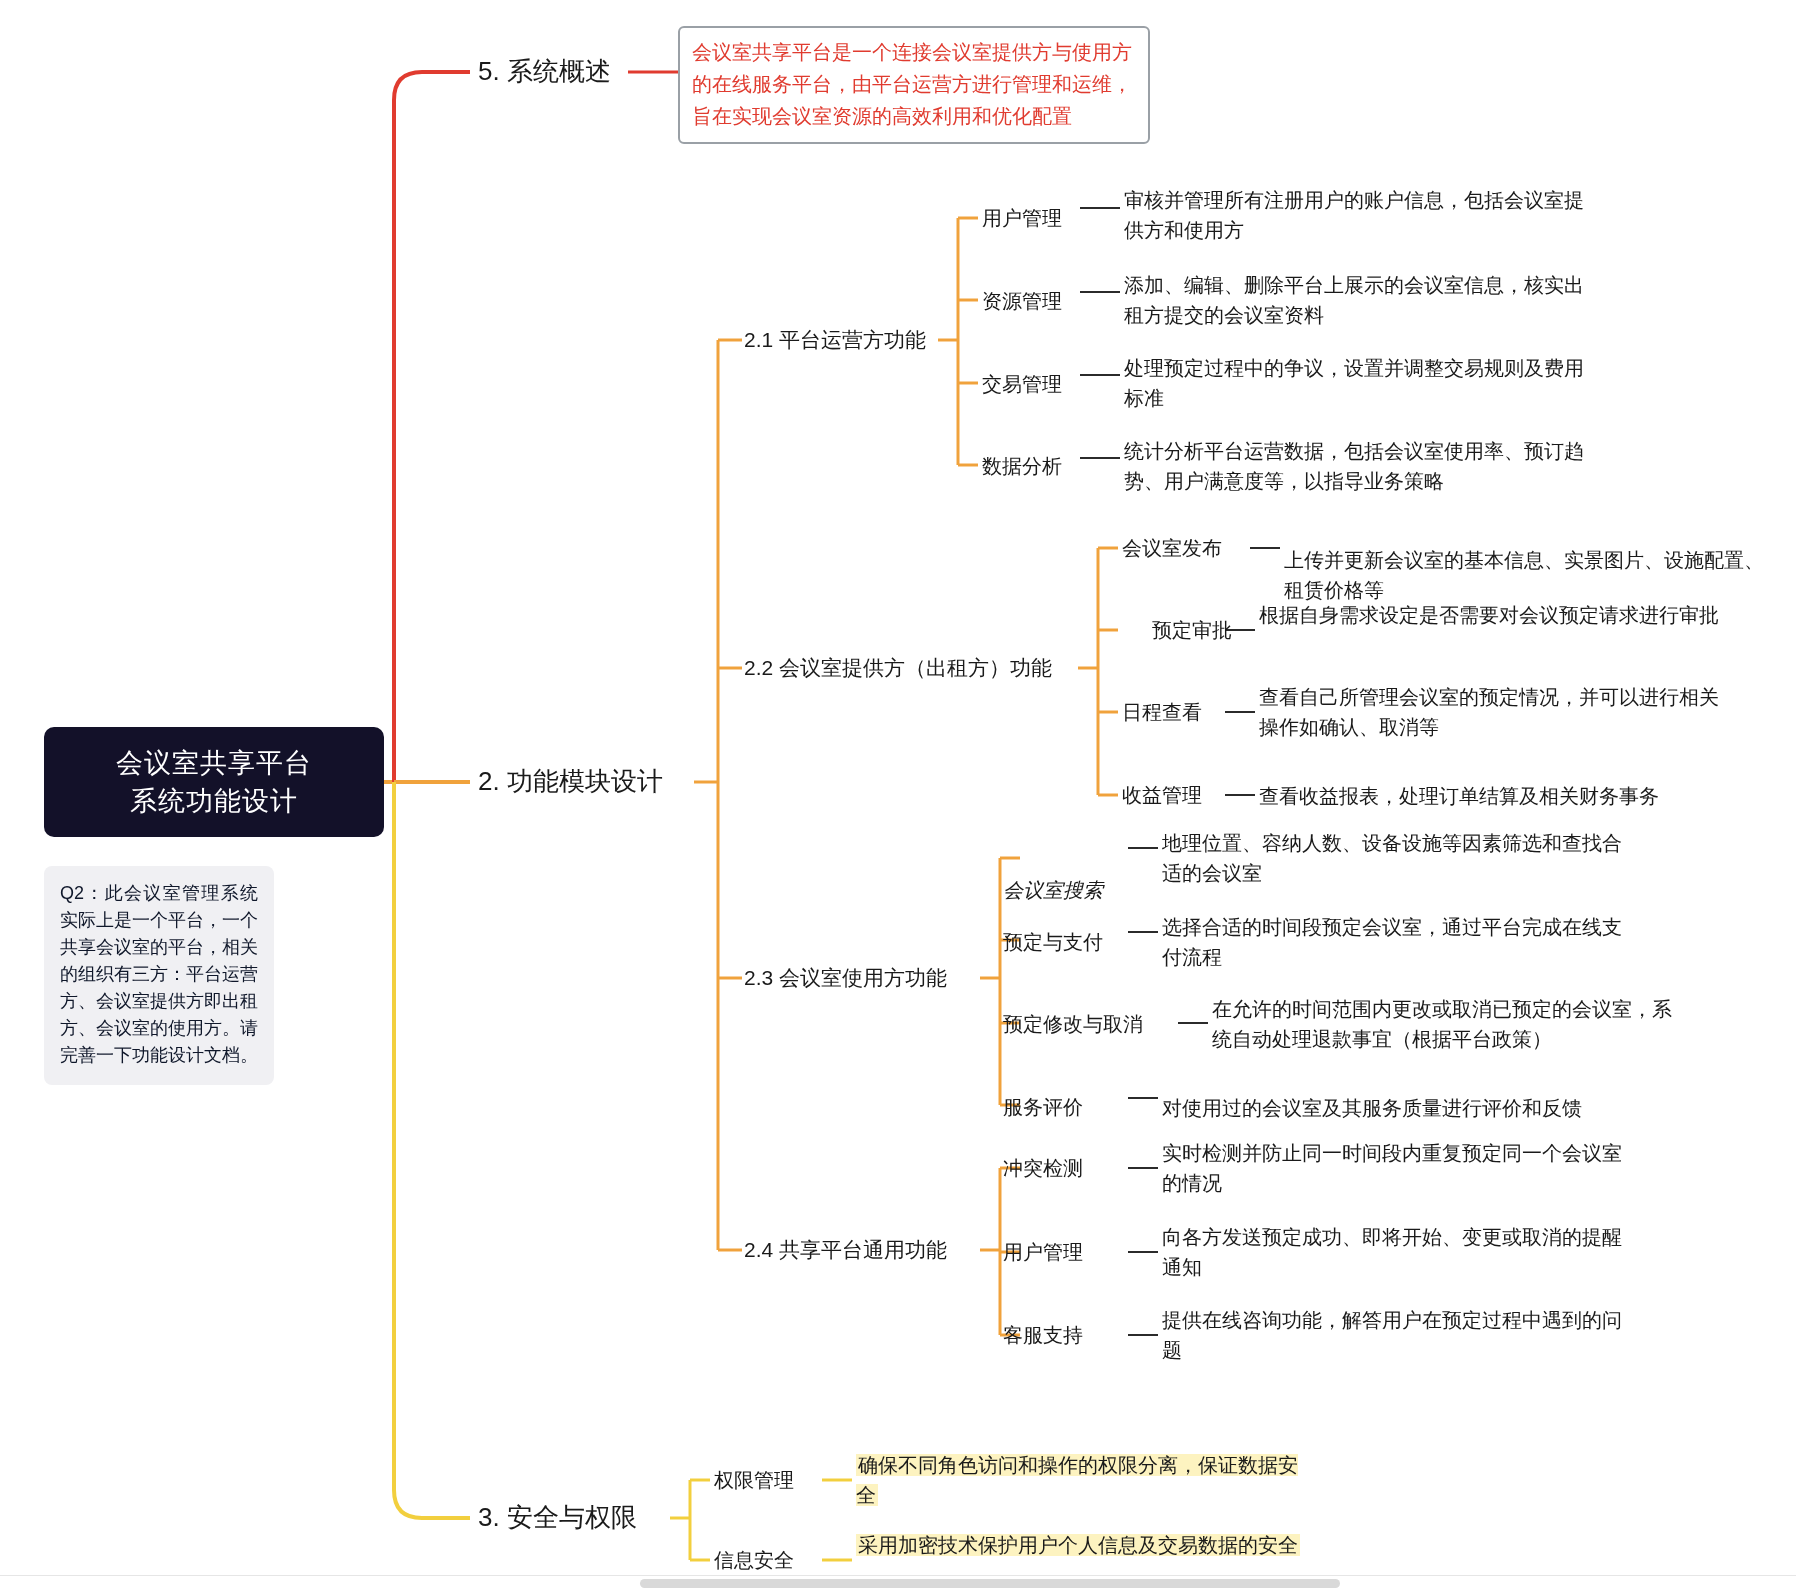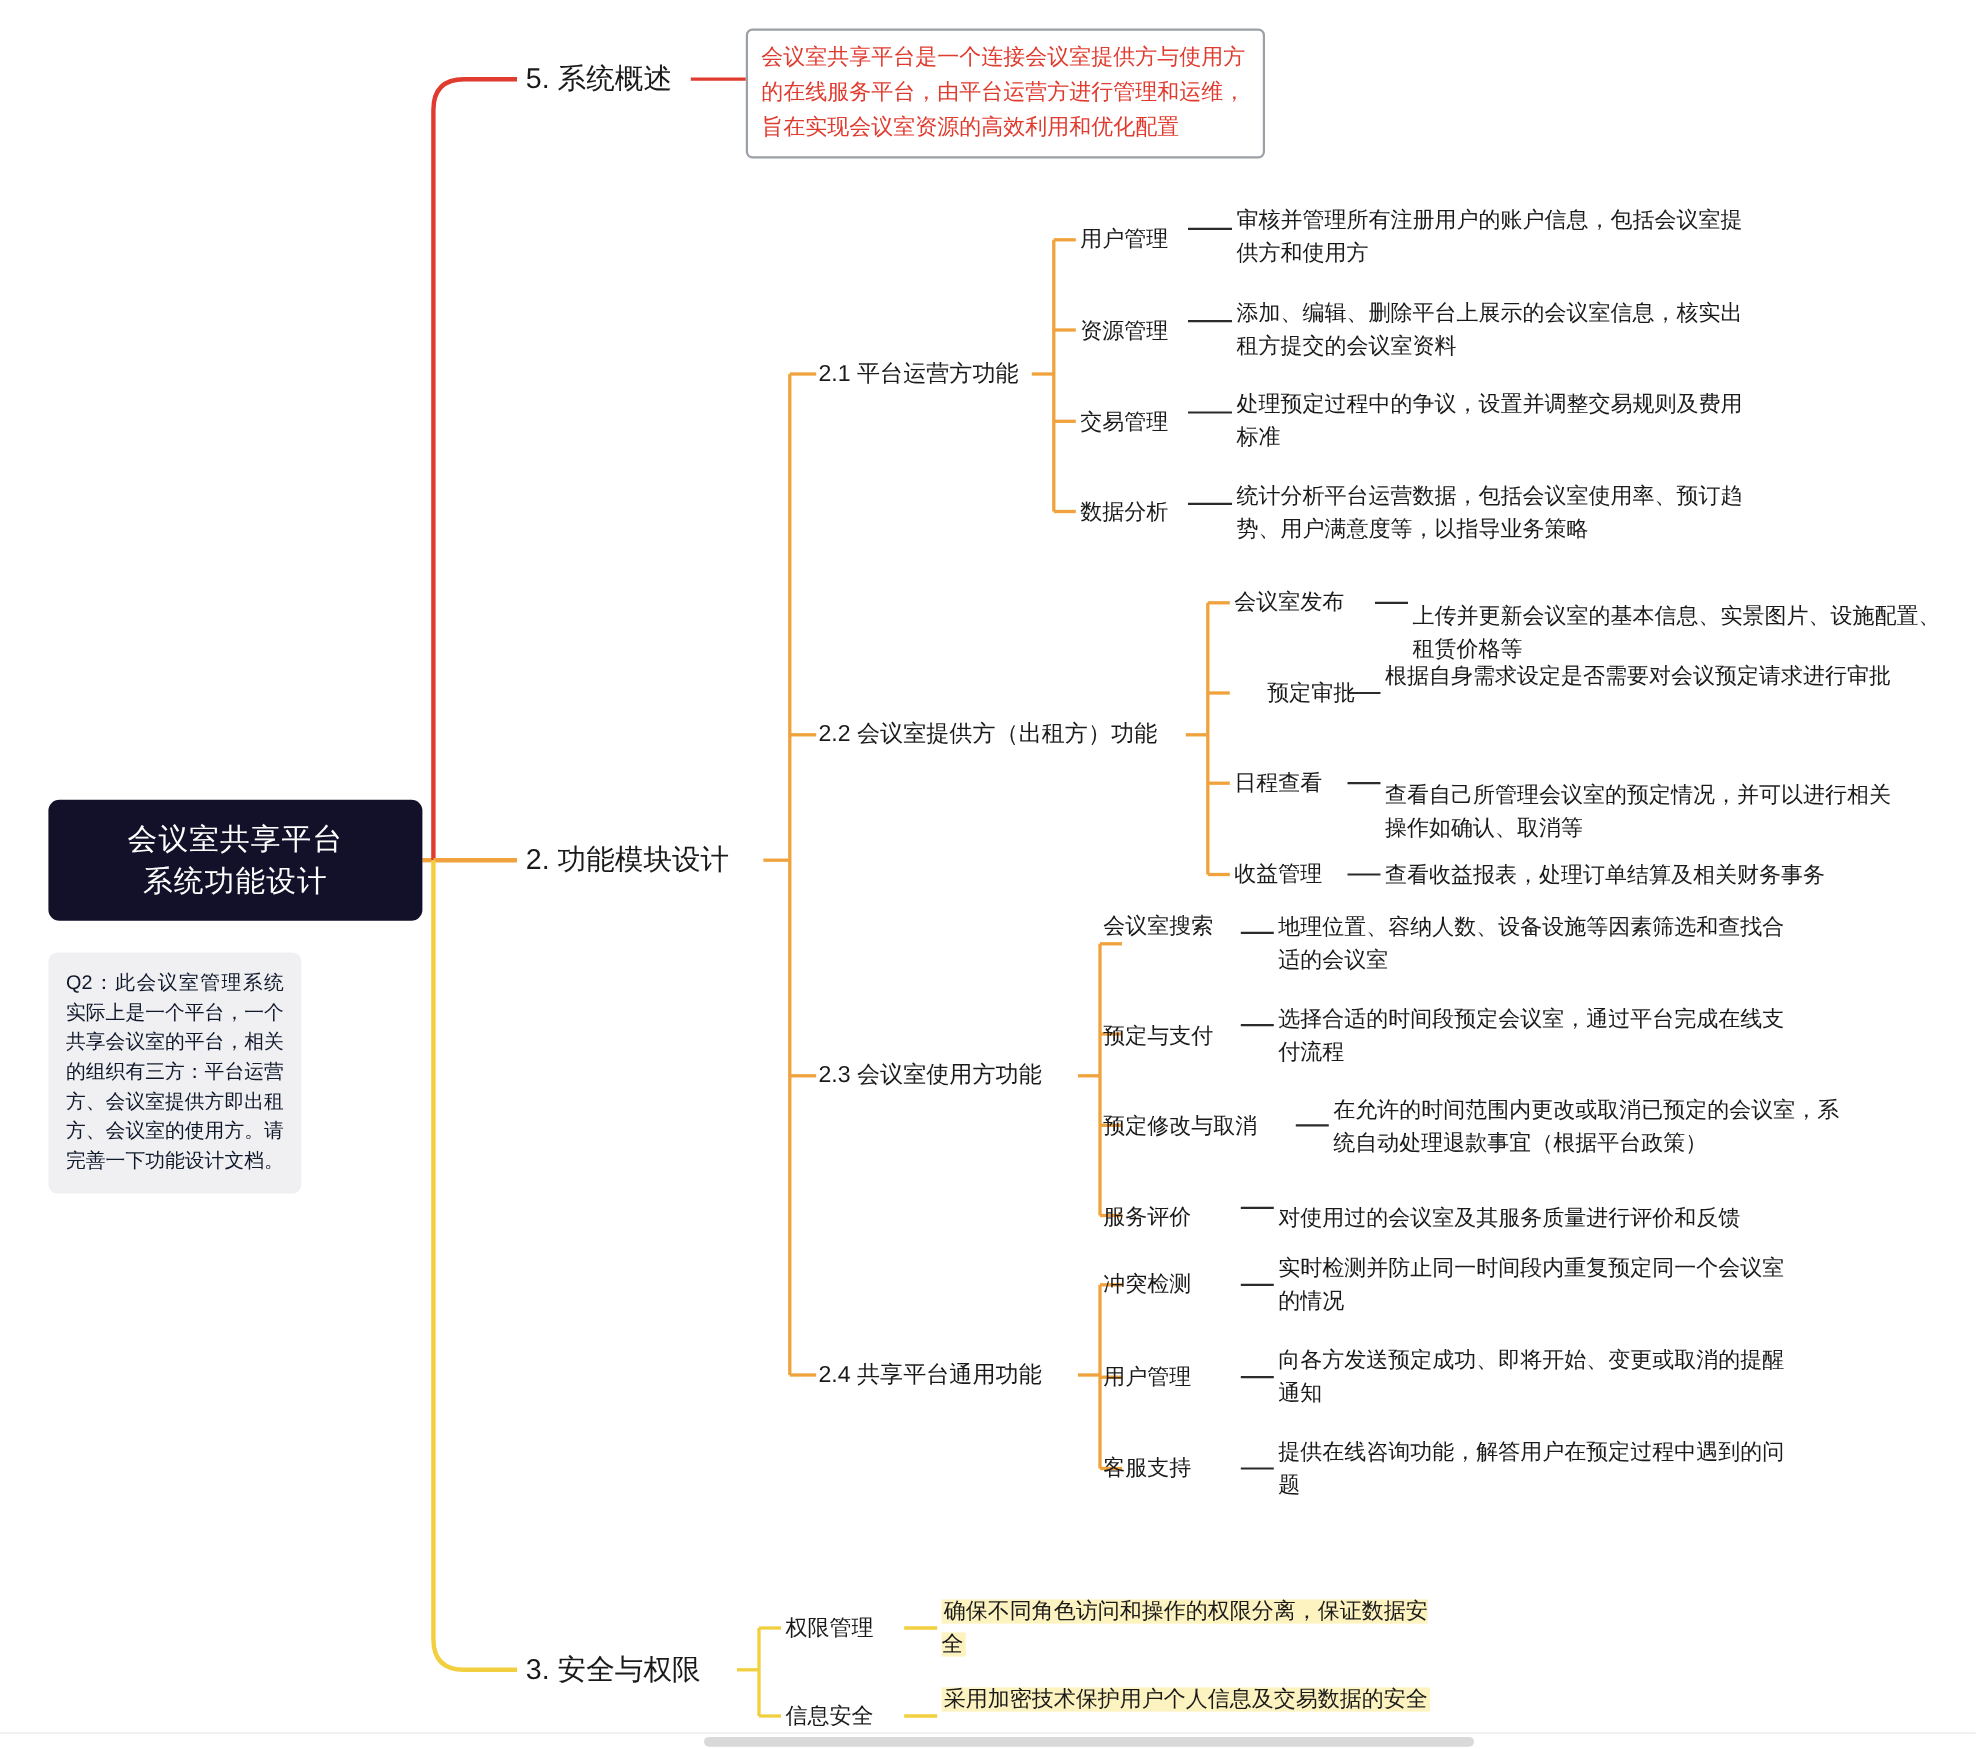--- a/index.html
+++ b/index.html
@@ -236,26 +236,26 @@
   <div class="node leaf" style="left:1124px; top:353px; width:470px;">处理预定过程中的争议，设置并调整交易规则及费用标准</div>
   <div class="node l3" style="left:982px; top:452px;">数据分析</div>
   <div class="node leaf" style="left:1124px; top:436px; width:470px;">统计分析平台运营数据，包括会议室使用率、预订趋势、用户满意度等，以指导业务策略</div>
 
   <div class="node l2" style="left:744px; top:653px;">2.2 会议室提供方（出租方）功能</div>
   <div class="node l3" style="left:1122px; top:534px;">会议室发布</div>
   <div class="node leaf" style="left:1284px; top:545px; width:480px;">上传并更新会议室的基本信息、实景图片、设施配置、租赁价格等</div>
   <div class="node l3" style="left:1122px; top:616px;margin-left:30px;">预定审批</div>
   <div class="node leaf" style="left:1259px; top:600px; width:470px;">根据自身需求设定是否需要对会议预定请求进行审批</div>
   <div class="node l3" style="left:1122px; top:698px;">日程查看</div>
-  <div class="node leaf" style="left:1259px; top:682px; width:470px;margin-top:26px;">查看自己所管理会议室的预定情况，并可以进行相关操作如确认、取消等</div>
+  <div class="node leaf" style="left:1259px; top:682px; width:470px;">查看自己所管理会议室的预定情况，并可以进行相关操作如确认、取消等</div>
   <div class="node l3" style="left:1122px; top:781px;">收益管理</div>
   <div class="node leaf" style="left:1259px; top:781px; width:480px;">查看收益报表，处理订单结算及相关财务事务</div>
 
   <div class="node l2" style="left:744px; top:963px;">2.3 会议室使用方功能</div>
-  <div class="node l3" style="left:1003px; top:828px;">会议室搜索</div>
+  <div class="node l3" style="left:1003px; top:876px;font-style:italic;">会议室搜索</div>
   <div class="node leaf" style="left:1162px; top:828px; width:470px;">地理位置、容纳人数、设备设施等因素筛选和查找合适的会议室</div>
   <div class="node l3" style="left:1003px; top:928px;">预定与支付</div>
   <div class="node leaf" style="left:1162px; top:912px; width:470px;">选择合适的时间段预定会议室，通过平台完成在线支付流程</div>
   <div class="node l3" style="left:1003px; top:1010px;">预定修改与取消</div>
   <div class="node leaf" style="left:1212px; top:994px; width:475px;">在允许的时间范围内更改或取消已预定的会议室，系统自动处理退款事宜（根据平台政策）</div>
   <div class="node l3" style="left:1003px; top:1093px;">服务评价</div>
   <div class="node leaf" style="left:1162px; top:1093px; width:480px;">对使用过的会议室及其服务质量进行评价和反馈</div>
 
   <div class="node l2" style="left:744px; top:1235px;">2.4 共享平台通用功能</div>
   <div class="node l3" style="left:1003px; top:1154px;">冲突检测</div>

